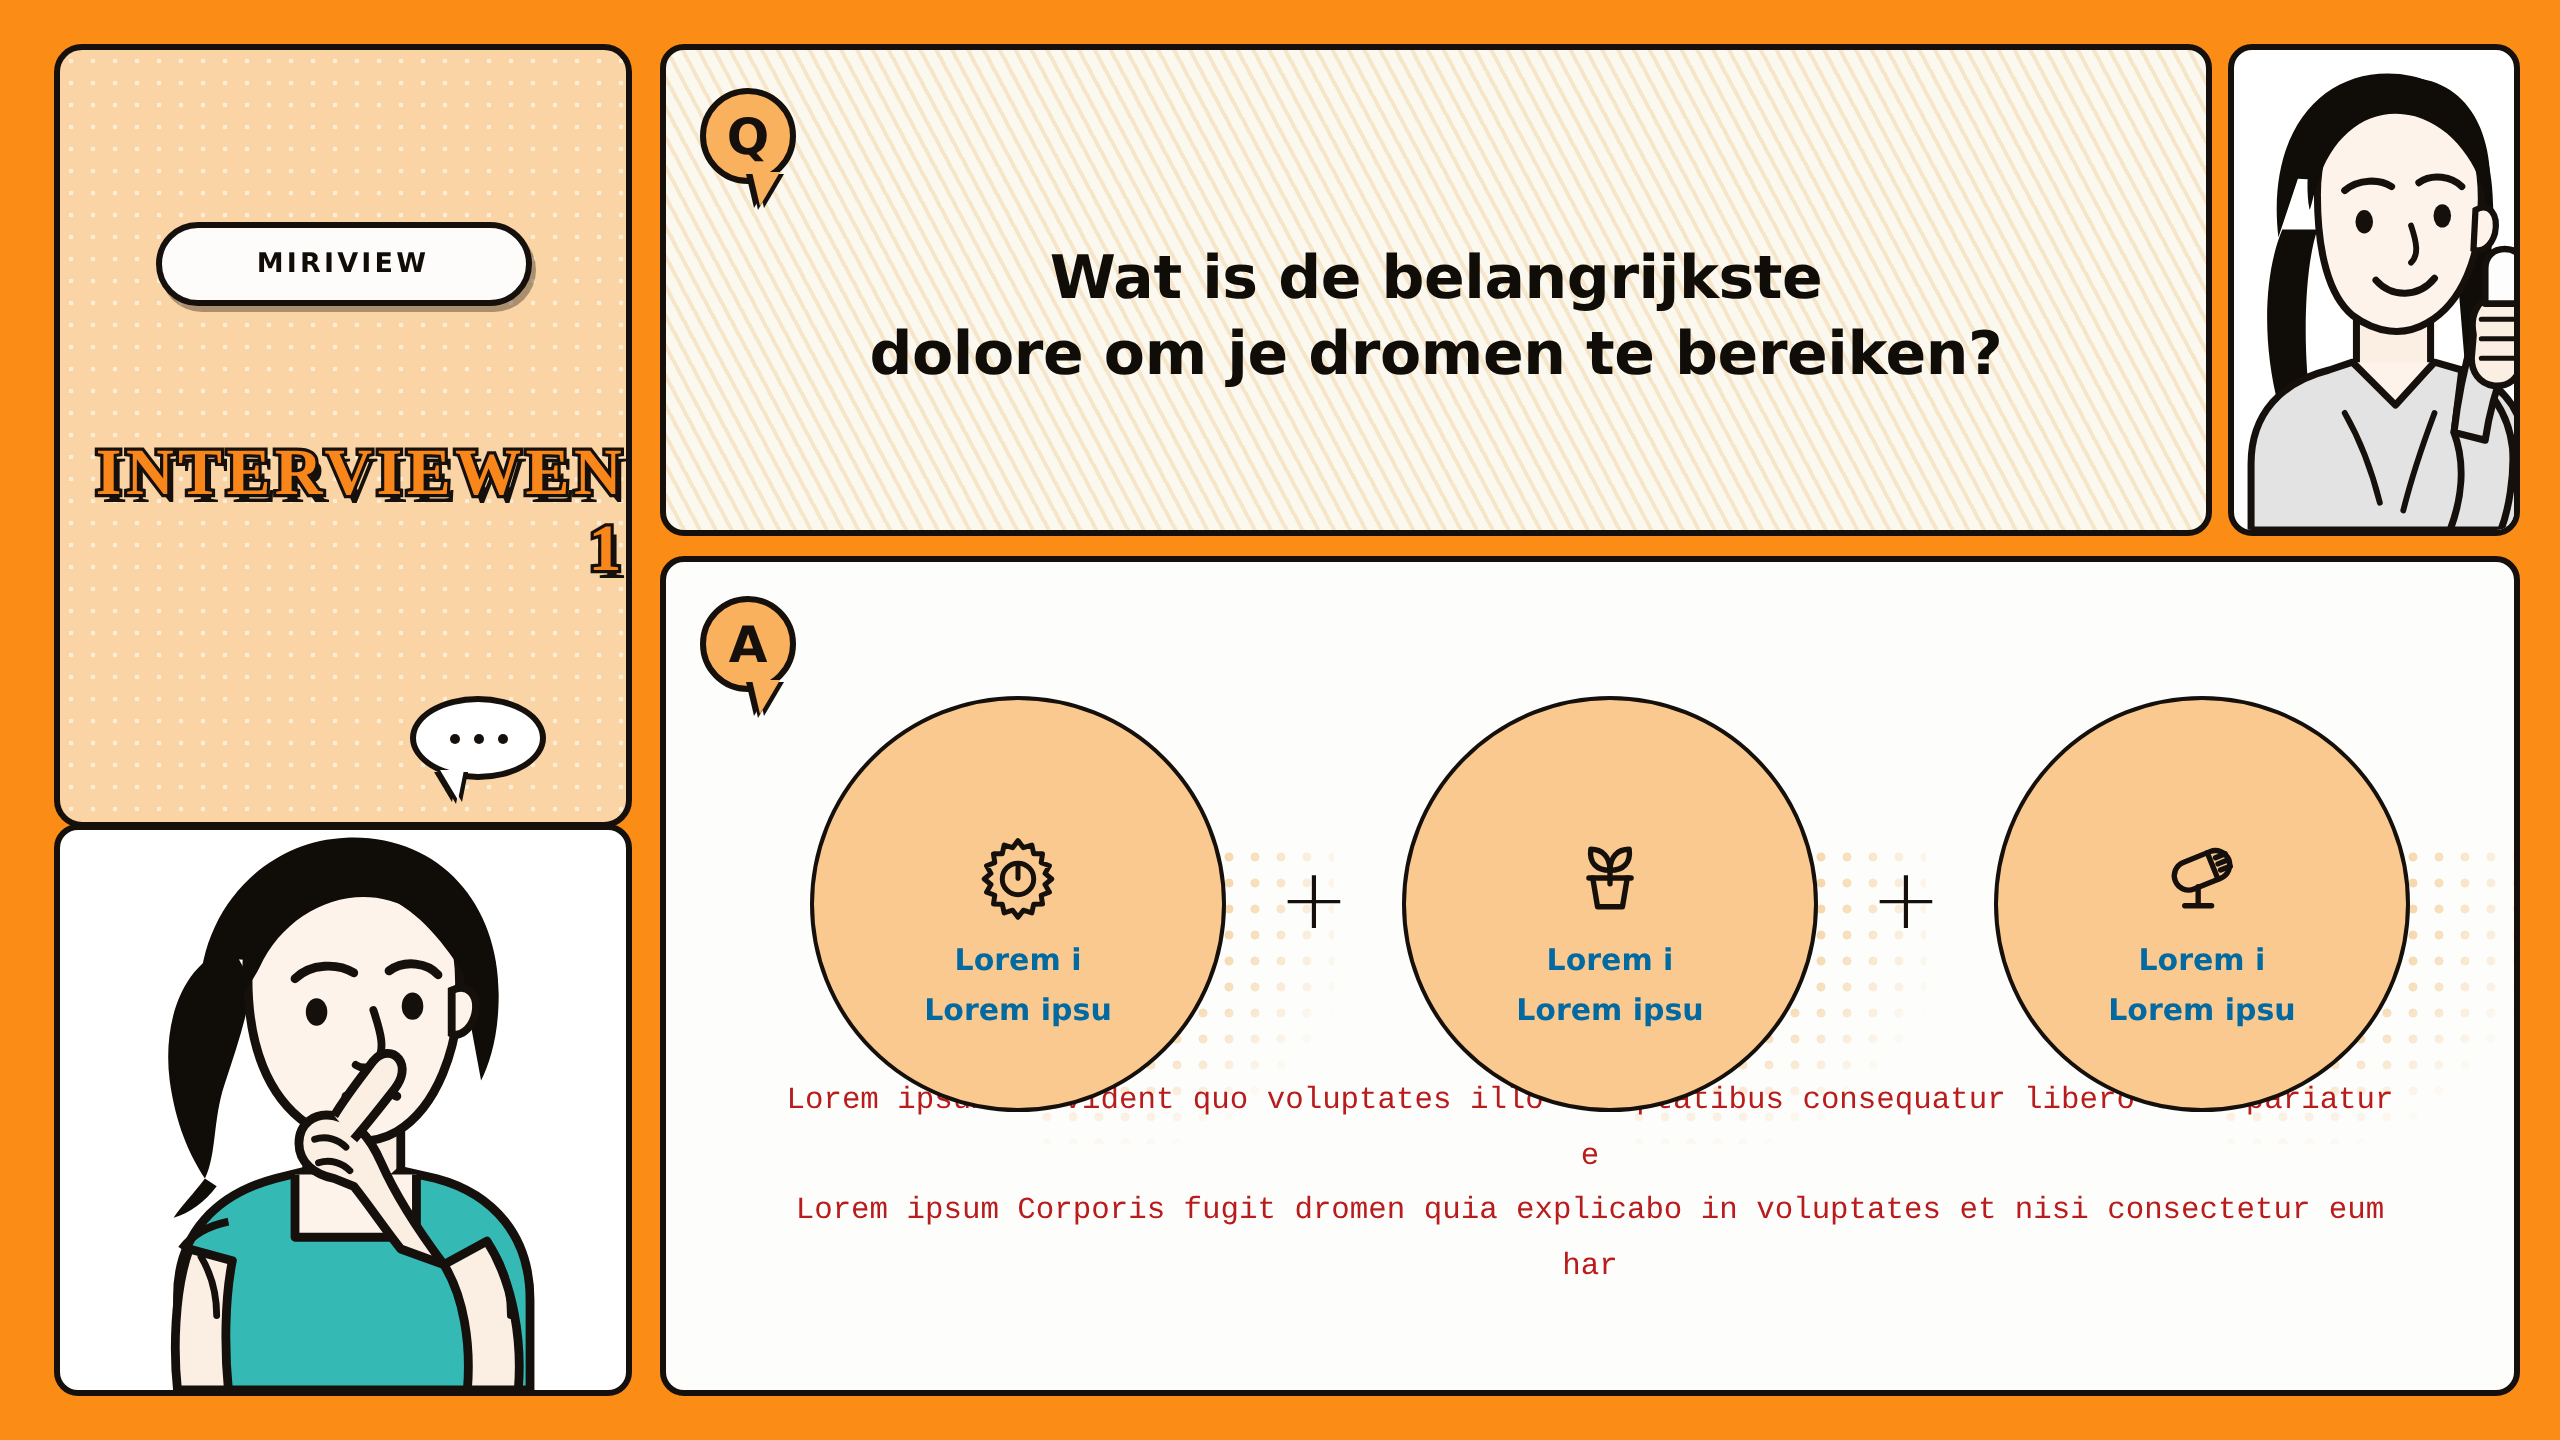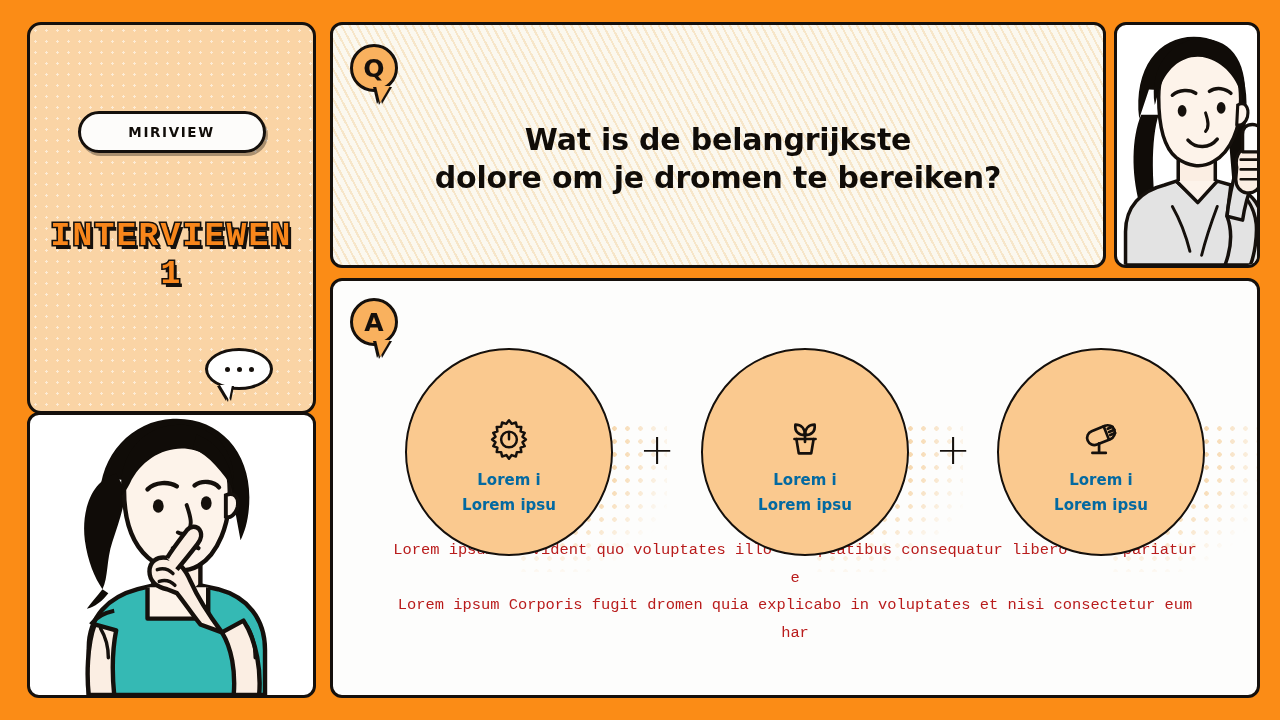--- a/index.html
+++ b/index.html
@@ -64,28 +64,29 @@
 
   #title-block {
     position: absolute;
     left: 0; right: 0;
     top: 196px;
     text-align: center;
     line-height: 0.98;
   }
   #title-block .tline {
     display: block;
-    font-family: Liberation Mono, monospace;
+    font-family: Liberation Serif, serif;
     font-weight: bold;
     font-size: 33px;
     letter-spacing: 2.2px;
     color: #f8861b;
     -webkit-text-stroke: 3.2px #15100c;
     paint-order: stroke fill;
     text-shadow: 3px 4px 0 #15100c;
+    text-align: right;
   }
   #title-block .tline.sub { font-size: 33px; margin-top: 6px; }
 
   
   #think-bubble {
     position: absolute;
     left: 205px; top: 348px;
     width: 68px; height: 42px;
     background: #fff;
     border: 3px solid #15100c;

